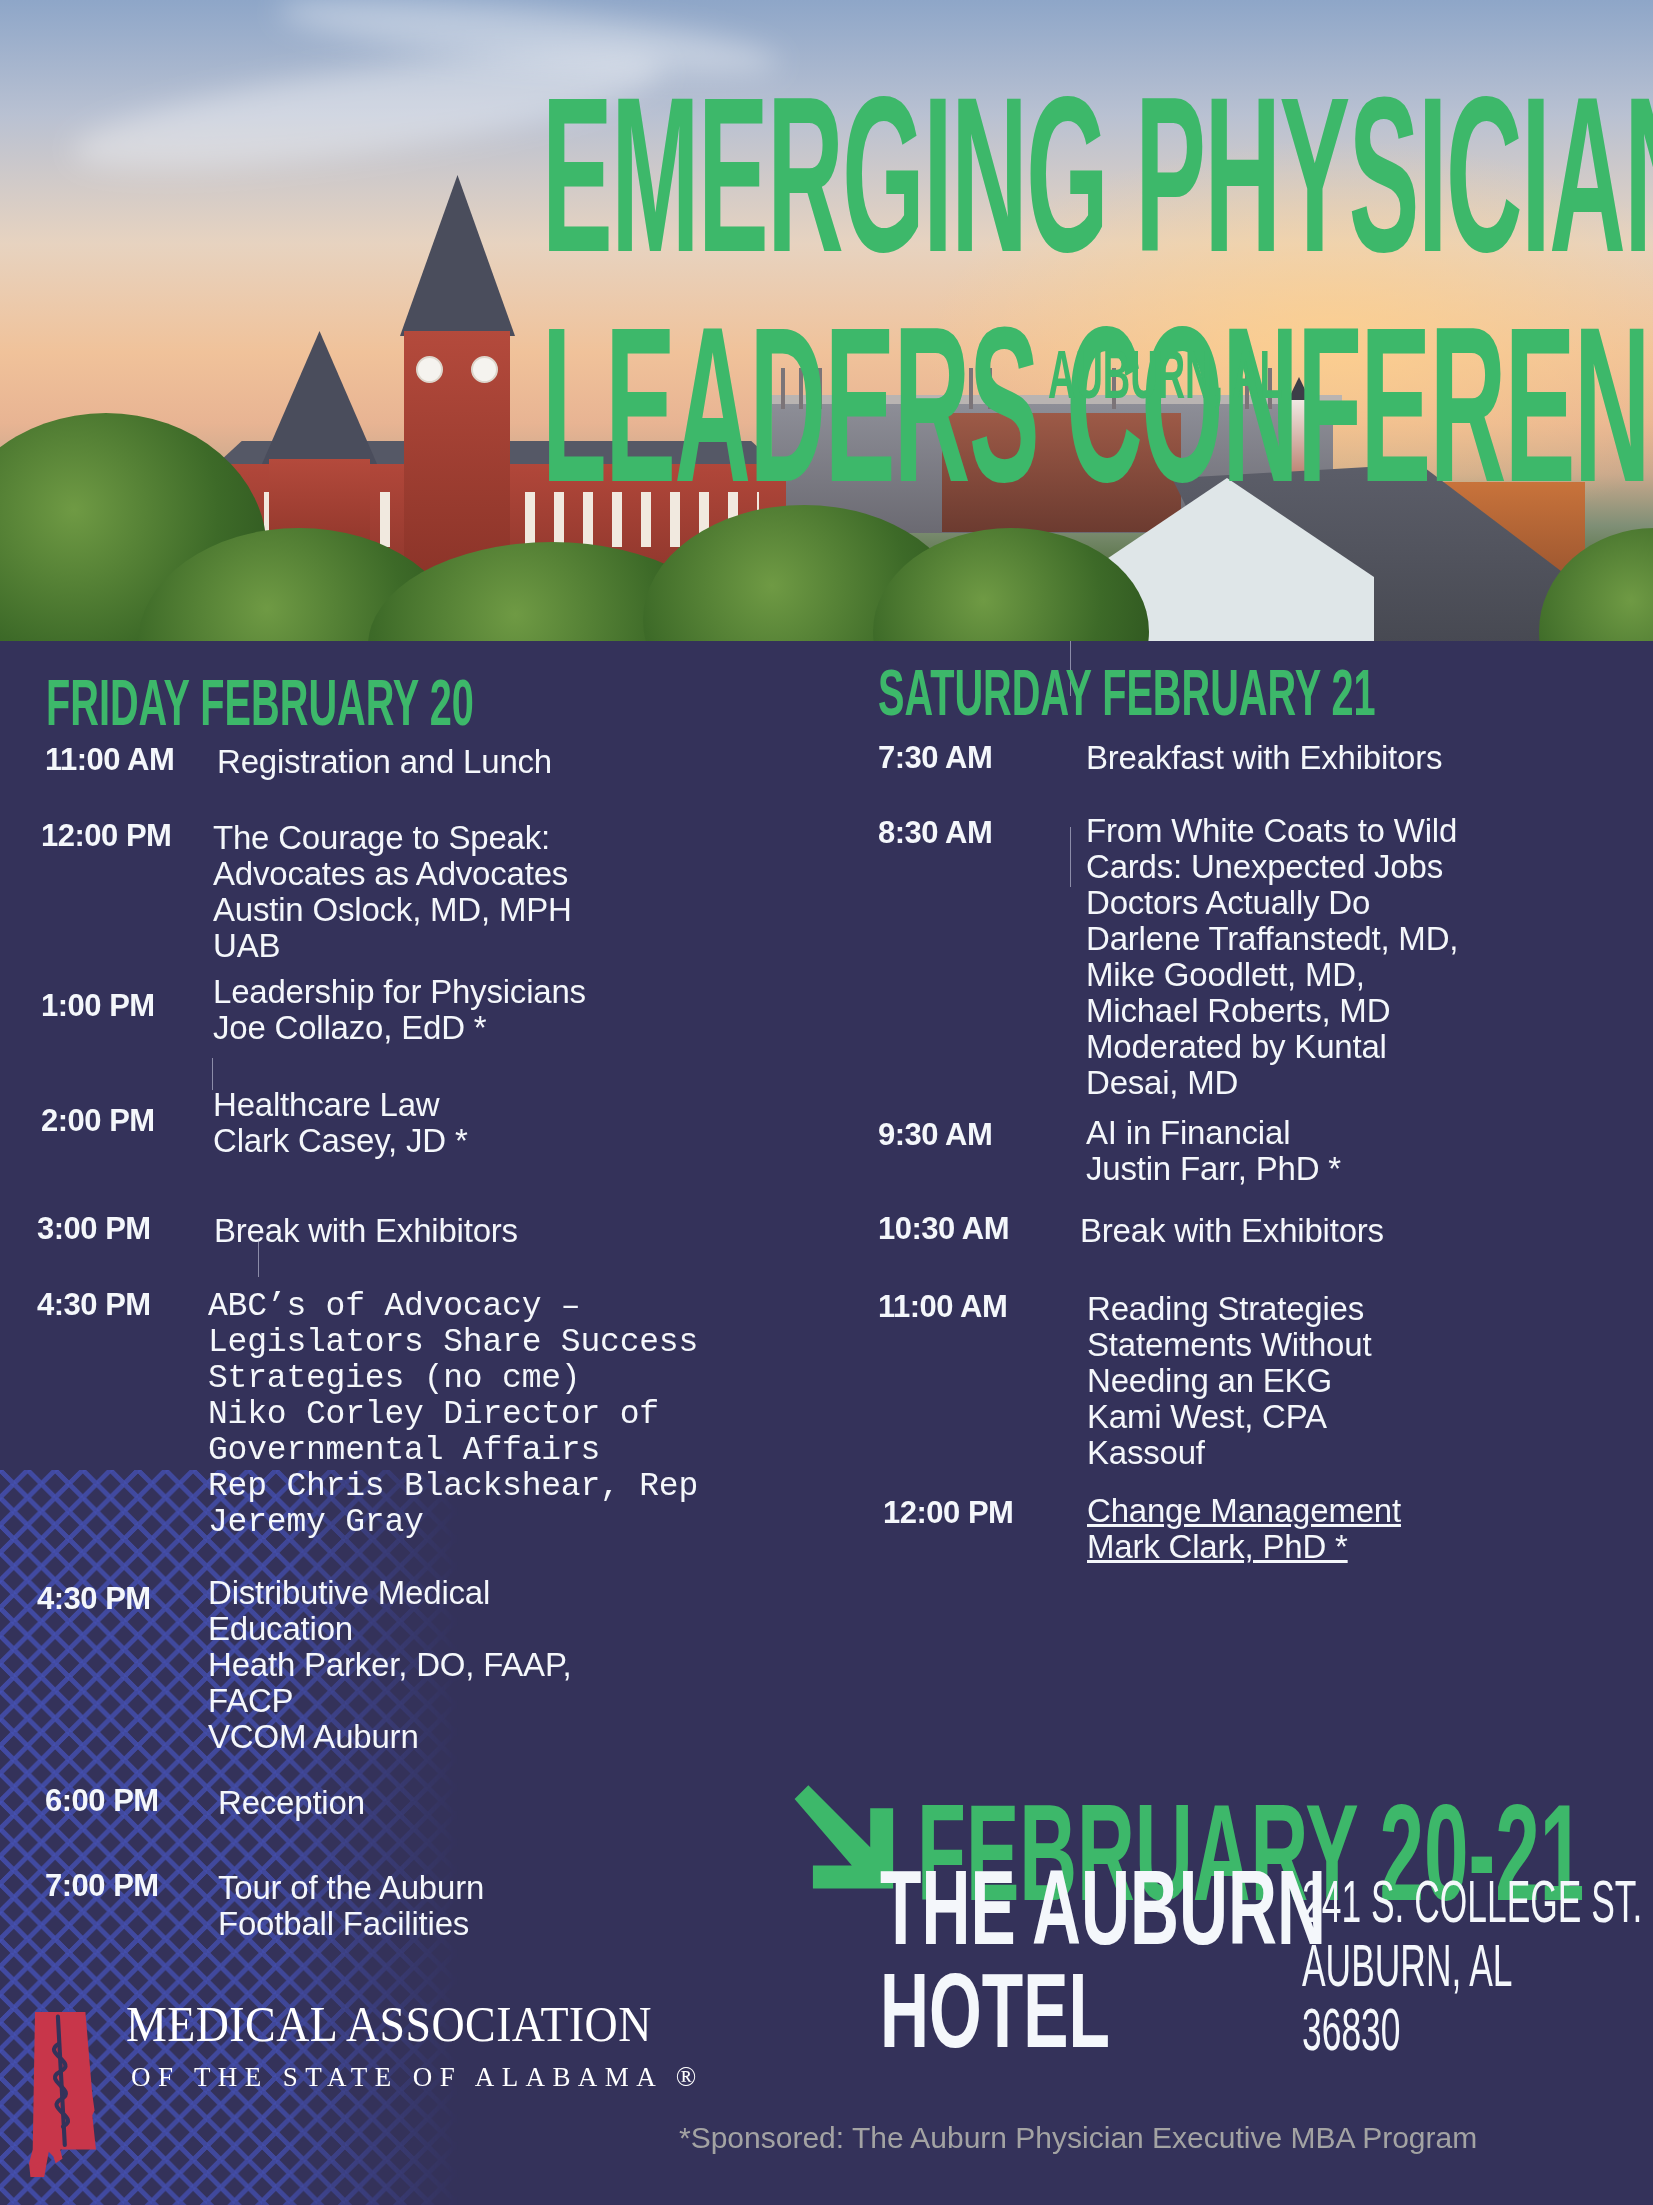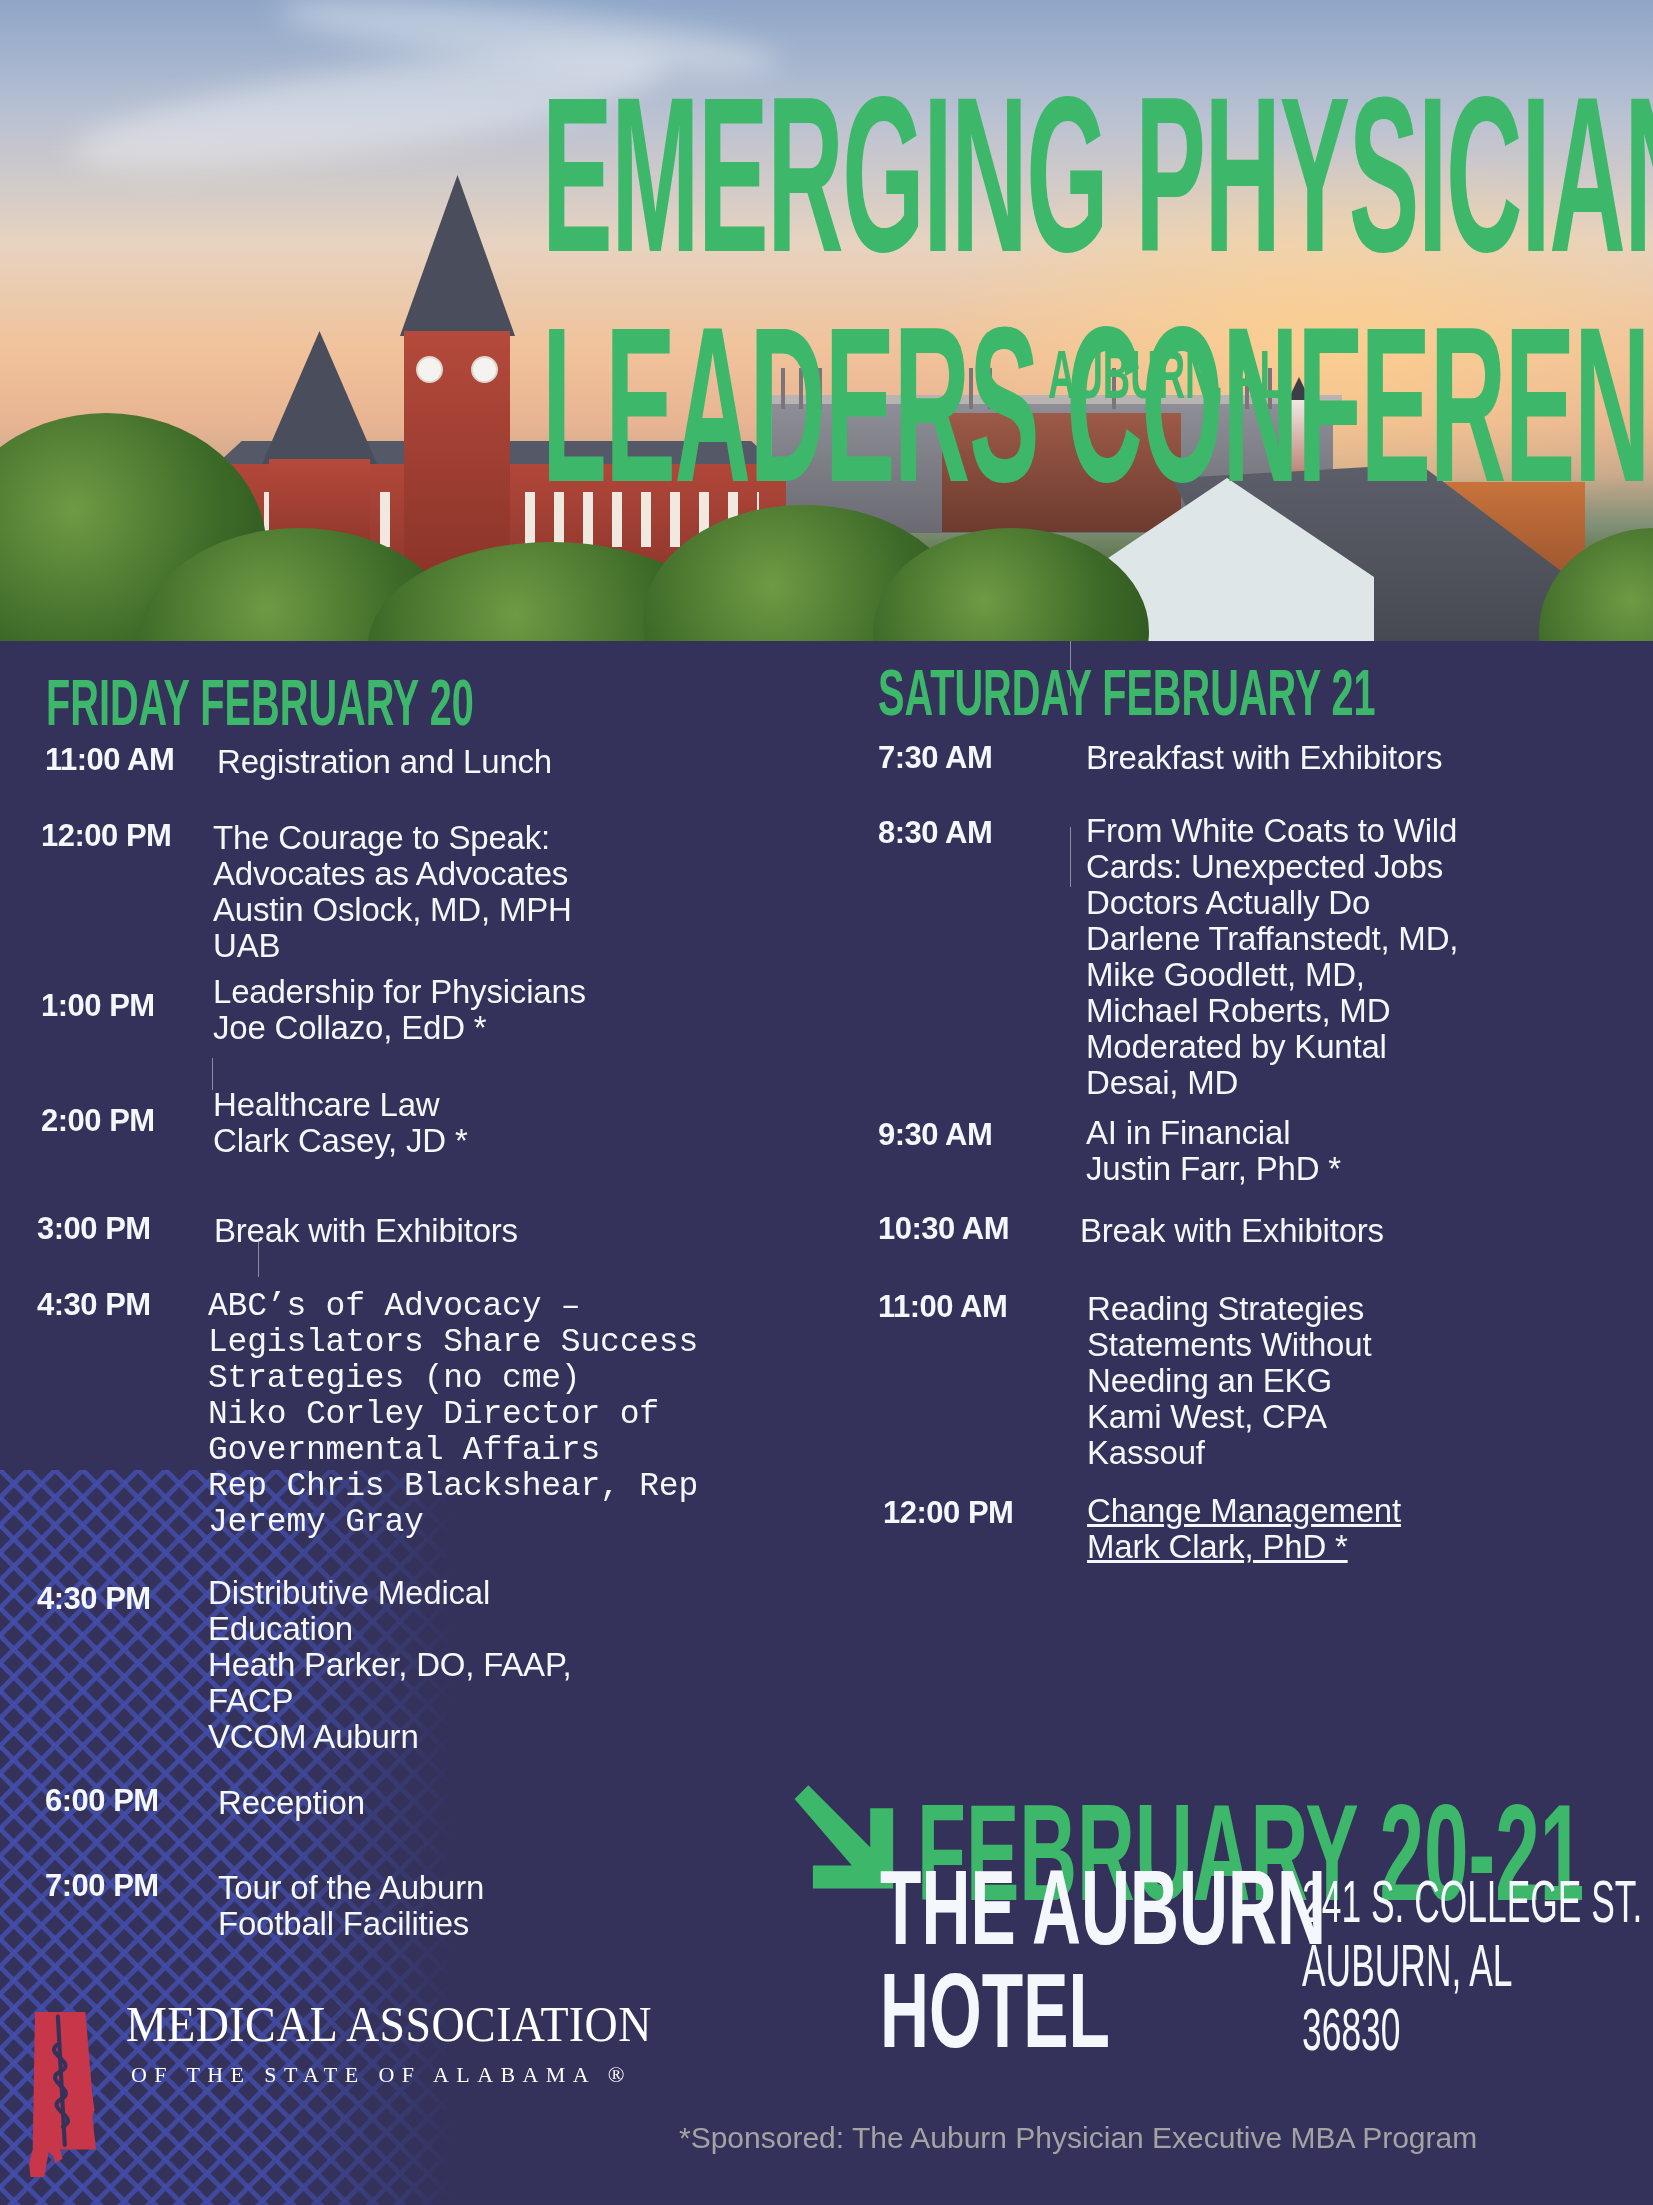--- a/index.html
+++ b/index.html
@@ -123,21 +123,21 @@
   .masa-state { position: absolute; left: 27.6px; top: 2012px; width: 69px; height: 165px; }
   .masa-name {
     position: absolute; left: 126px; top: 1999px; white-space: nowrap;
     font-family: "Liberation Serif", "DejaVu Serif", serif; color: #ffffff;
     font-size: 51px; line-height: 1; letter-spacing: 0.5px;
     transform: scaleX(0.9); transform-origin: left top;
   }
   .masa-sub {
     position: absolute; left: 131px; top: 2064px; white-space: nowrap;
     font-family: "Liberation Serif", "DejaVu Serif", serif; color: #ffffff;
-    font-size: 22px; line-height: 1; letter-spacing: 7.4px;
+    font-size: 27px; line-height: 1; letter-spacing: 7.4px;
   }
 </style>
 </head>
 <body>
 
 <div class="hero">
   <div class="sun-glow"></div>
   <div class="cloud" style="left:69px;top:69px;width:597px;height:83px;transform:rotate(-8deg);"></div>
   <div class="cloud" style="left:276px;top:9.2px;width:505px;height:55px;transform:rotate(6deg);"></div>
 

